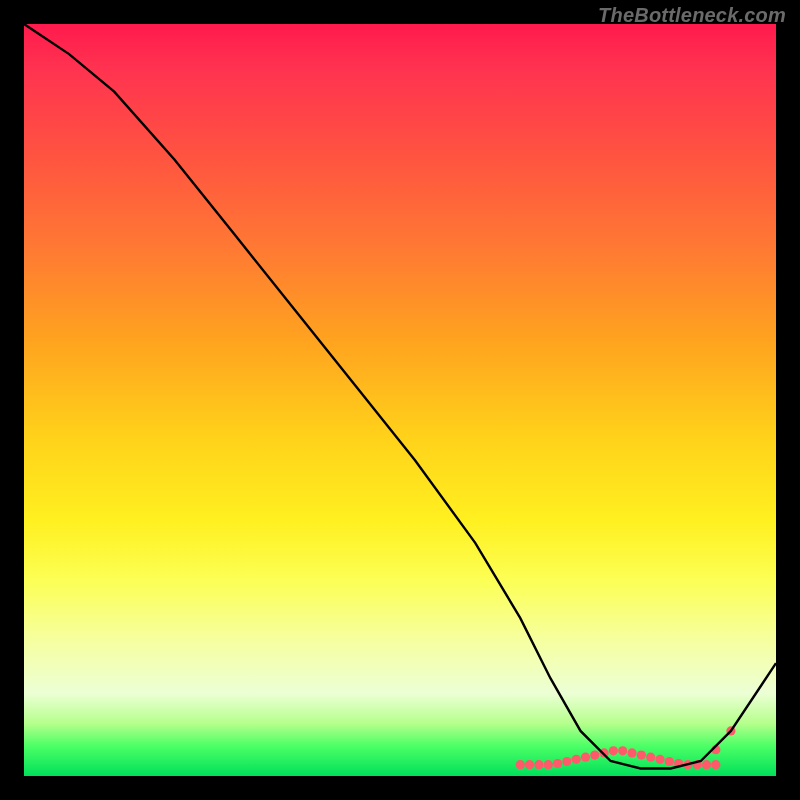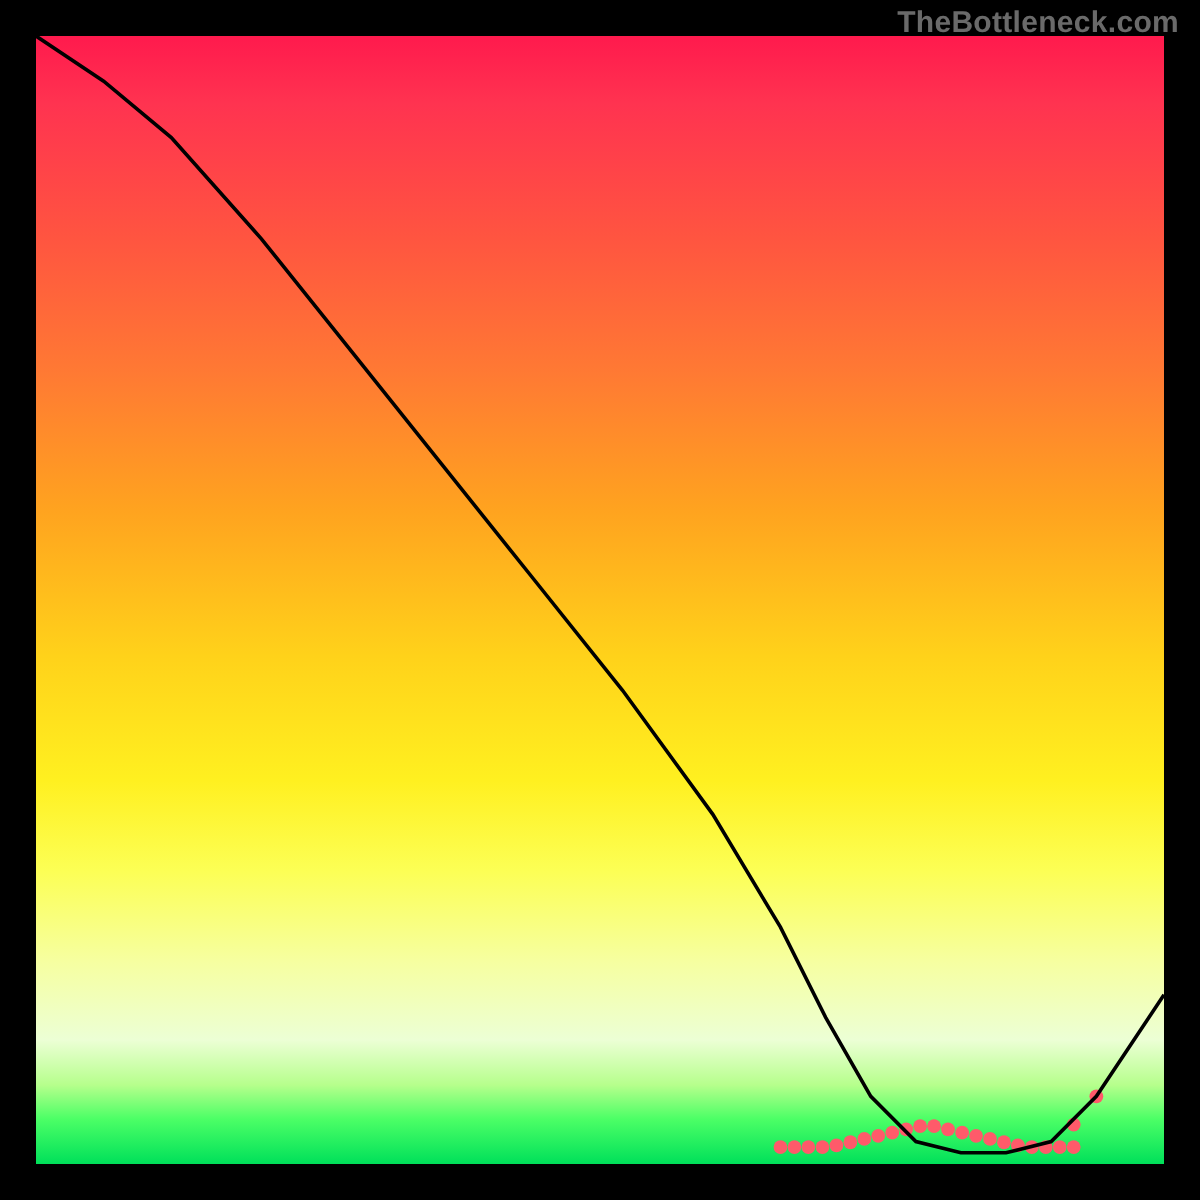--- a/index.html
+++ b/index.html
@@ -9,20 +9,21 @@
     height: 800px;
     background: #000;
     overflow: hidden;
     font-family: Arial, Helvetica, sans-serif;
   }
   .stage {
     position: relative;
     width: 800px;
     height: 655px;
     background: #000;
+    font-style: italic;
   }
   .plot {
     position: absolute;
     left: 24px;
     top: 24px;
     width: 752px;
     height: 752px;
     
     background: linear-gradient(
       to bottom,

